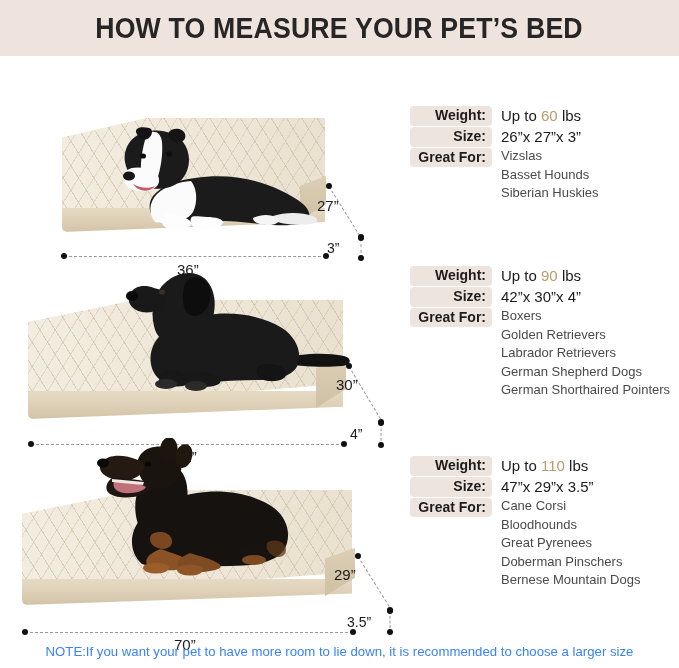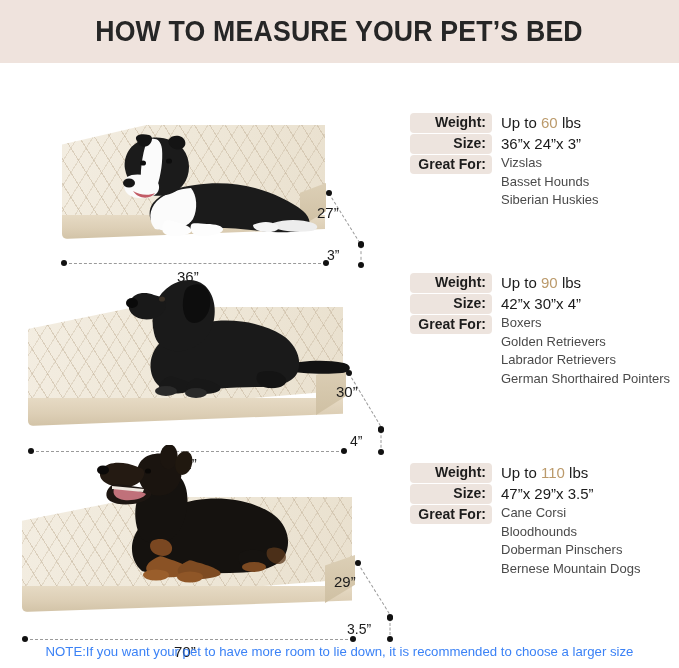--- a/index.html
+++ b/index.html
@@ -9,21 +9,21 @@
     height: 668px;
     background: #ffffff;
     font-family: "Liberation Sans", sans-serif;
     overflow: hidden;
     position: relative;
   }
 
   
   .header-band {
     width: 679px;
-    height: 63px;
+    height: 56px;
     background: #EFE3DD;
     display: flex;
     align-items: center;
     justify-content: center;
   }
   .header-title {
     font-family: "Liberation Sans", sans-serif;
     font-size: 29px;
     font-weight: bold;
     letter-spacing: 0.2px;
@@ -233,21 +233,21 @@
   <div class="dim-dot" style="left:358px; top:199px;"></div>
   <div class="dim-label small" style="left:327px; top:184px;">3”</div>
 
   <div class="info-panel" style="top:40px;">
     <div class="info-row">
       <div class="chip">Weight:</div>
       <div class="val"><span>Up to </span><span class="num">60</span><span> lbs</span></div>
     </div>
     <div class="info-row">
       <div class="chip">Size:</div>
-      <div class="val">36”x 24”x 3”</div>
+      <div class="val">26”x 27”x 3”</div>
     </div>
     <div class="info-row greatfor">
       <div class="chip">Great For:</div>
       <div class="breed-list">
         <div class="breed">Vizslas</div>
         <div class="breed">Basset Hounds</div>
         <div class="breed">Siberian Huskies</div>
       </div>
     </div>
   </div>
@@ -322,20 +322,21 @@
     <div class="info-row">
       <div class="chip">Size:</div>
       <div class="val">42”x 30”x 4”</div>
     </div>
     <div class="info-row greatfor">
       <div class="chip">Great For:</div>
       <div class="breed-list">
         <div class="breed">Boxers</div>
         <div class="breed">Golden Retrievers</div>
         <div class="breed">Labrador Retrievers</div>
+        <div class="breed">German Shepherd Dogs</div>
         <div class="breed">German Shorthaired Pointers</div>
       </div>
     </div>
   </div>
 </div>
 
 <div class="section sec3">
 
   <div class="bed-stage">
     <div class="bed-top" style="left:22px; top:54px; width:330px; height:108px;
@@ -415,20 +416,21 @@
     </div>
     <div class="info-row">
       <div class="chip">Size:</div>
       <div class="val">47”x 29”x 3.5”</div>
     </div>
     <div class="info-row greatfor">
       <div class="chip">Great For:</div>
       <div class="breed-list">
         <div class="breed">Cane Corsi</div>
         <div class="breed">Bloodhounds</div>
+        <div class="breed">Great Pyrenees</div>
         <div class="breed">Doberman Pinschers</div>
         <div class="breed">Bernese Mountain Dogs</div>
       </div>
     </div>
   </div>
 </div>
 
 <div class="note">NOTE:If you want your pet to have more room to lie down, it is recommended to choose a larger size</div>
 
 </body></html>

